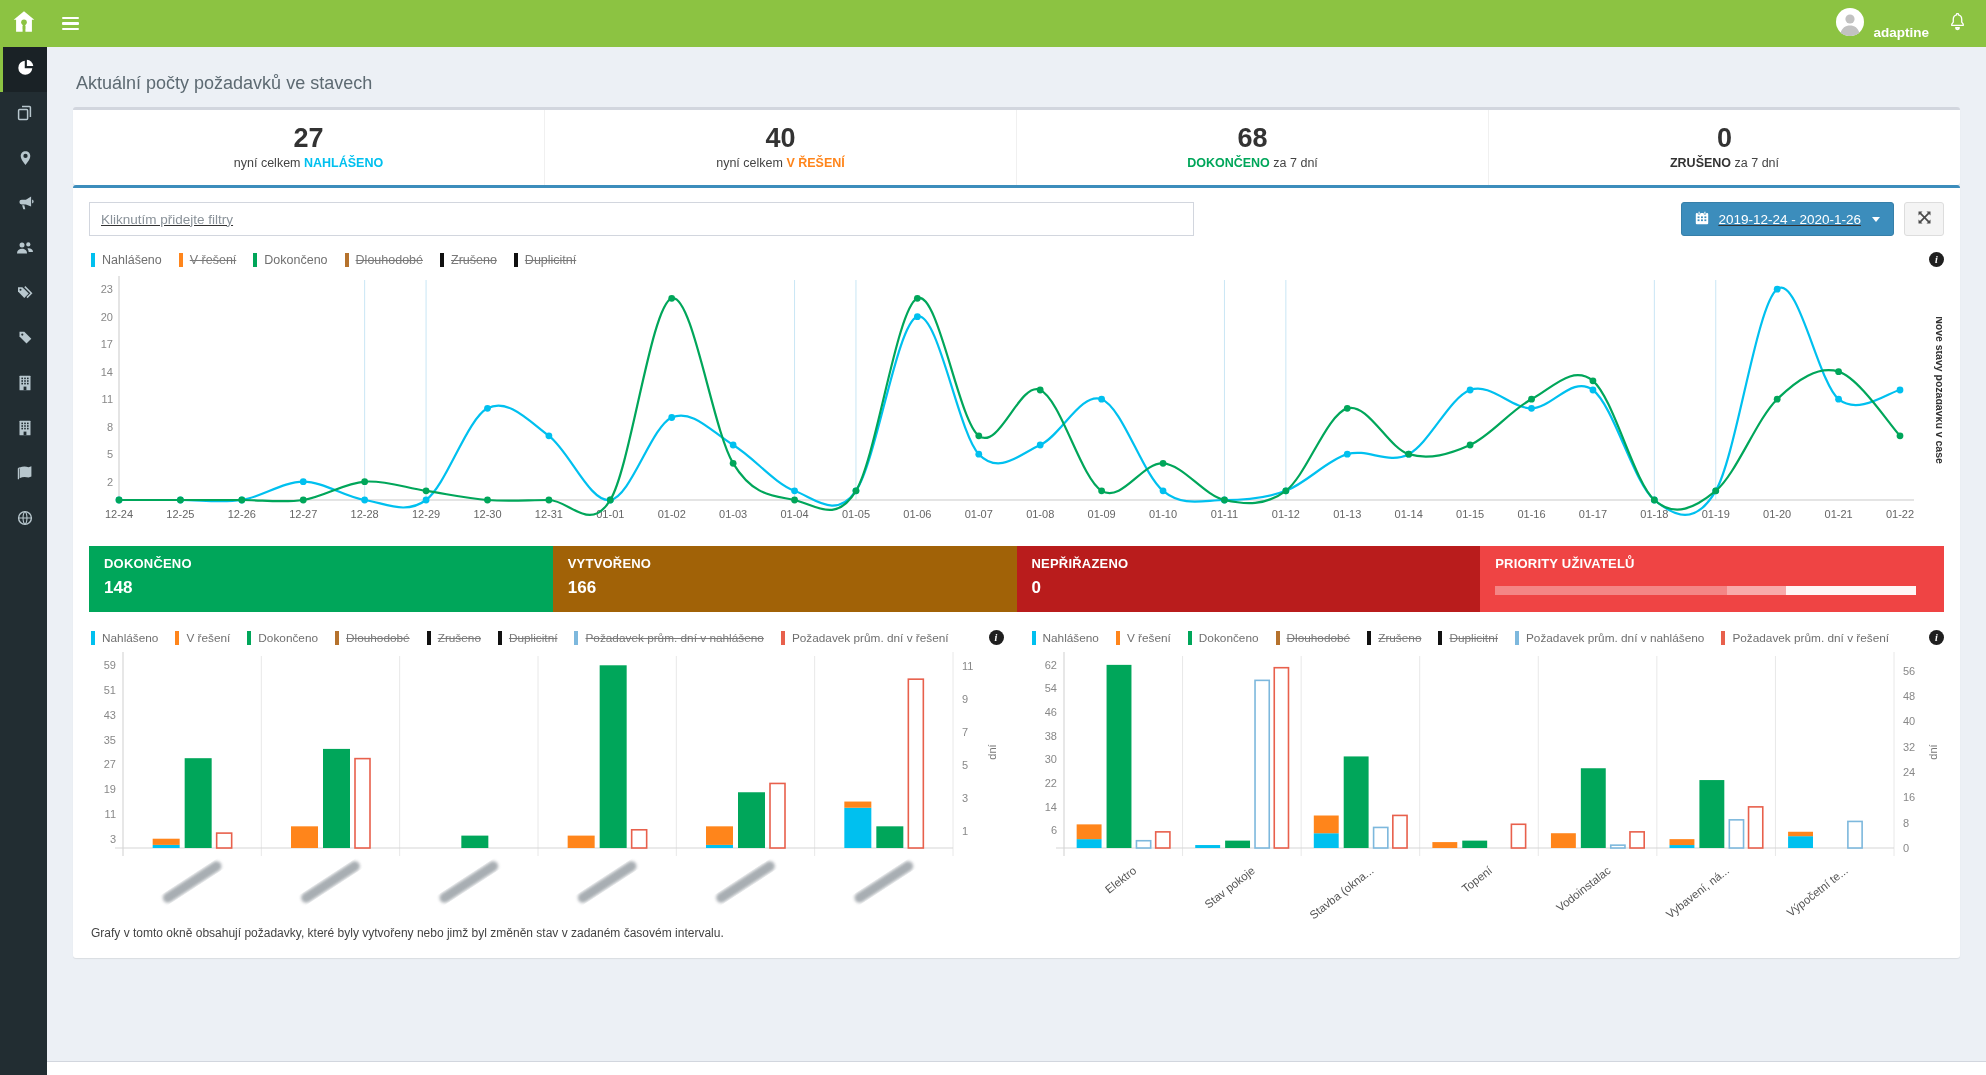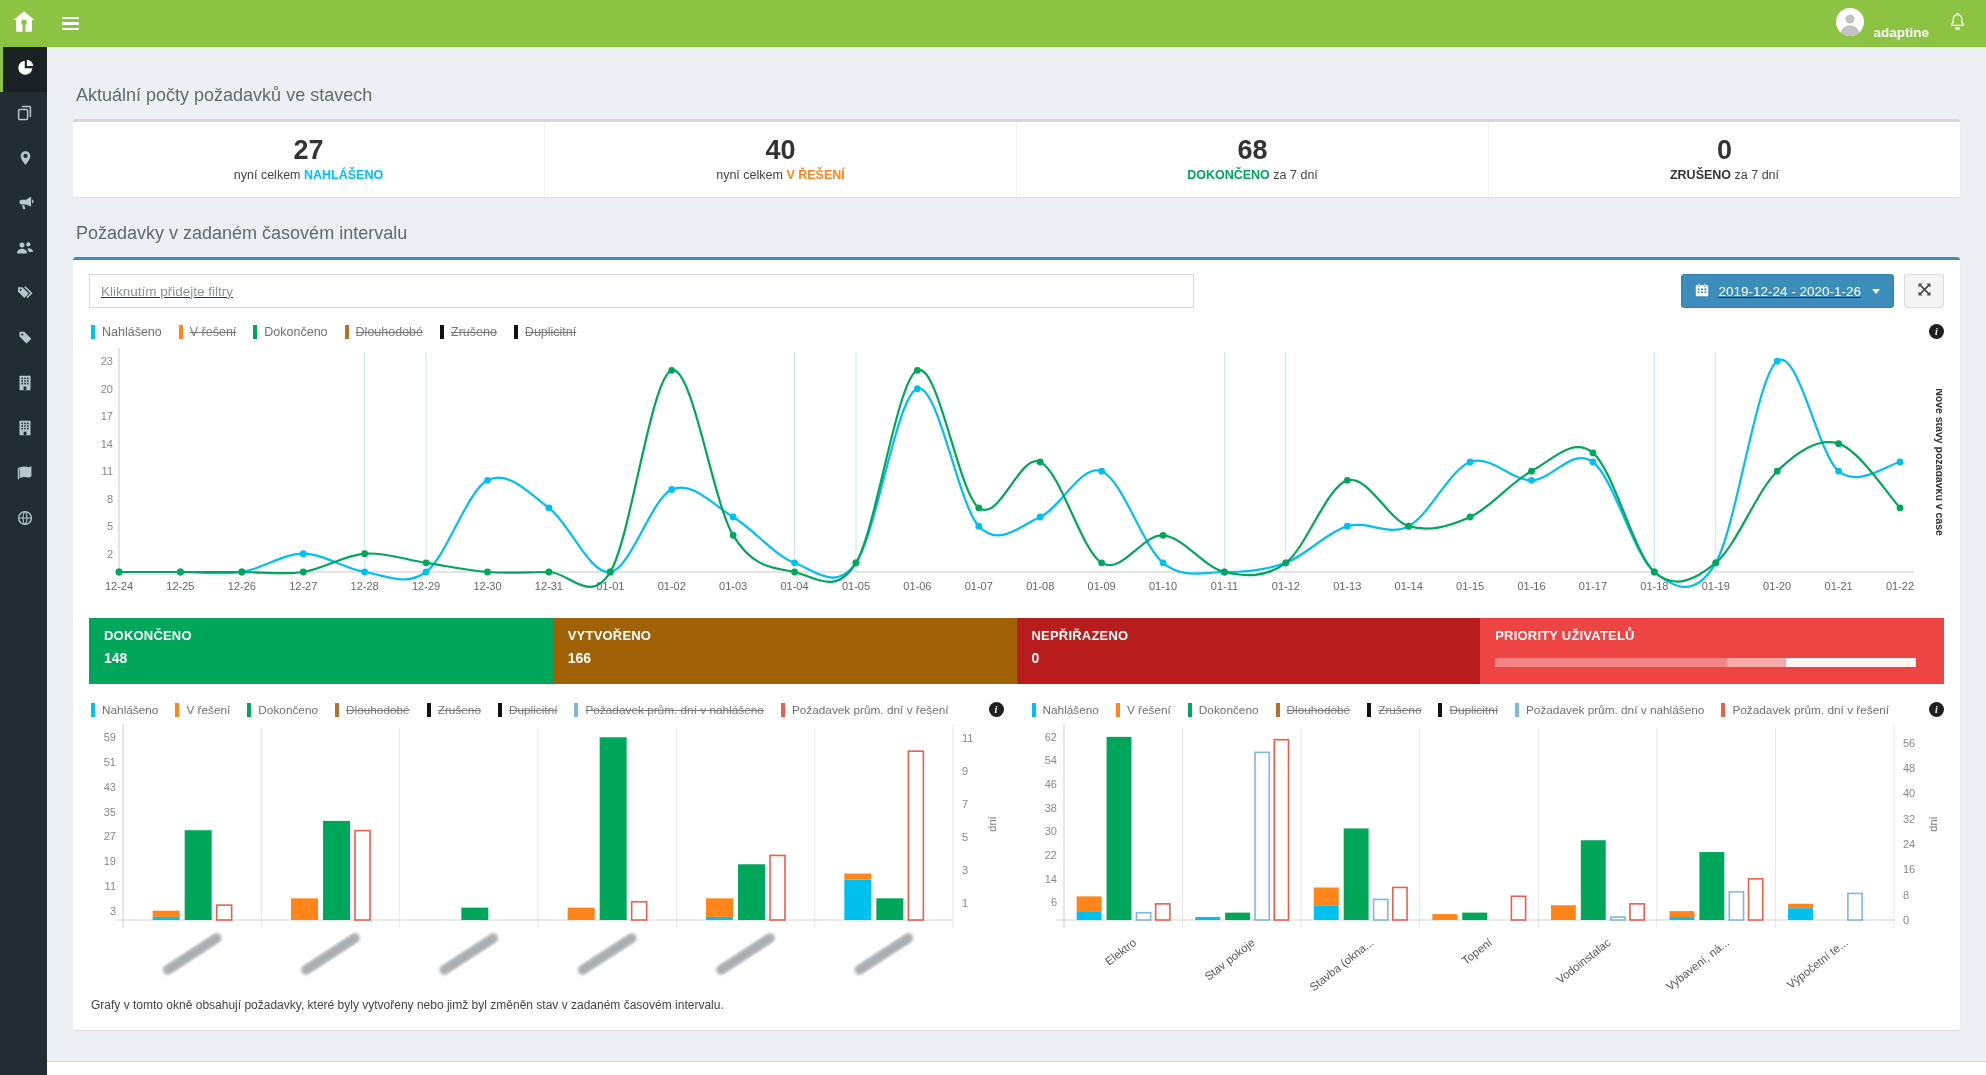--- a/index.html
+++ b/index.html
@@ -18,21 +18,21 @@
   .username { color:#fff; font-weight:700; font-size:13.5px; }
   .bell-btn { background:none; border:none; cursor:pointer; margin-left:8px; display:flex; }
 
   
   .sidebar { position:fixed; top:47px; left:0; bottom:0; width:47px; background:#222d32; z-index:15; }
   .side-item { height:45px; display:flex; align-items:center; justify-content:center;
     color:#b8c7ce; cursor:pointer; border-left:3px solid transparent; }
   .side-item.active { background:#1a2226; border-left-color:#8cc342; color:#ffffff; }
 
   
-  .content { position:absolute; top:47px; left:47px; right:0; bottom:0; padding:12px 26px; }
+  .content { position:absolute; top:47px; left:47px; right:0; bottom:0; padding:0 26px; }
   .section-title { font-size:18px; font-weight:400; color:#5d6a72; margin:26px 0 13px 3px; }
   .box { background:#fff; border-top:3px solid #d2d6de; border-radius:3px;
     box-shadow:0 1px 1px rgba(0,0,0,.08); }
   .box.blue-top { border-top-color:#3c8dbc; }
 
   
   .stats-row { display:flex; }
   .stat-col { flex:1; text-align:center; padding:13px 0 15px; border-right:1px solid #f0f0f0; }
   .stat-col:last-child { border-right:none; }
   .stat-value { font-size:27px; font-weight:700; color:#333; line-height:1.15; }
@@ -62,21 +62,21 @@
   .legend-item.struck .legend-label { text-decoration:line-through; color:#7a7a7a; }
   .legend-row .info-dot { margin-left:auto; }
   .info-dot { width:15px; height:15px; border-radius:50%; background:#1f1f1f; color:#fff;
     font:italic 700 10px "Liberation Serif", serif; display:flex; align-items:center;
     justify-content:center; cursor:pointer; flex:none; }
 
   
   .summary-row { display:flex; margin:14px 0 16px; }
   .summary-cell { flex:1; color:#fff; padding:10px 15px 12px; min-height:66px; }
   .sc-label { font-size:13px; font-weight:700; letter-spacing:.2px; }
-  .sc-value { font-size:14px; font-weight:700; margin-top:7px; }
+  .sc-value { font-size:17px; font-weight:700; margin-top:7px; }
   .progressbar { margin-top:15px; height:9px; display:flex; width:97%; }
   .progressbar i { display:block; height:100%; }
 
   
   .bottom-charts { display:flex; gap:26px; }
   .bchart { flex:1; min-width:0; }
   .footnote { font-size:12px; color:#444; margin:2px 0 8px 2px; }
 
   .page-footer { position:fixed; bottom:0; left:47px; right:0; height:14px; background:#fff;
     border-top:1px solid #d2d6de; z-index:5; }
@@ -232,21 +232,20 @@
         <div class="stat-value">68</div>
         <div class="stat-caption"><b style="color:#00a65a">DOKONČENO</b> <span>za 7 dní</span></div>
       </div>
       <div class="stat-col">
         <div class="stat-value">0</div>
         <div class="stat-caption"><b style="color:#333">ZRUŠENO</b> <span>za 7 dní</span></div>
       </div>
     </div>
   </div>
 
-  <h2 class="section-title">Požadavky v zadaném časovém intervalu</h2>
 
   <div class="box blue-top interval-box">
 
     <div class="filter-row">
       <input class="filter-input" type="text" placeholder="Kliknutím přidejte filtry" style="">
       <div class="filter-spacer"></div>
       <button class="date-btn">
         <span>
           <svg width="14" height="14" viewBox="0 0 14 14">
               <rect x="0.8" y="2" width="12.4" height="11.2" rx="1" fill="#fff"></rect>

